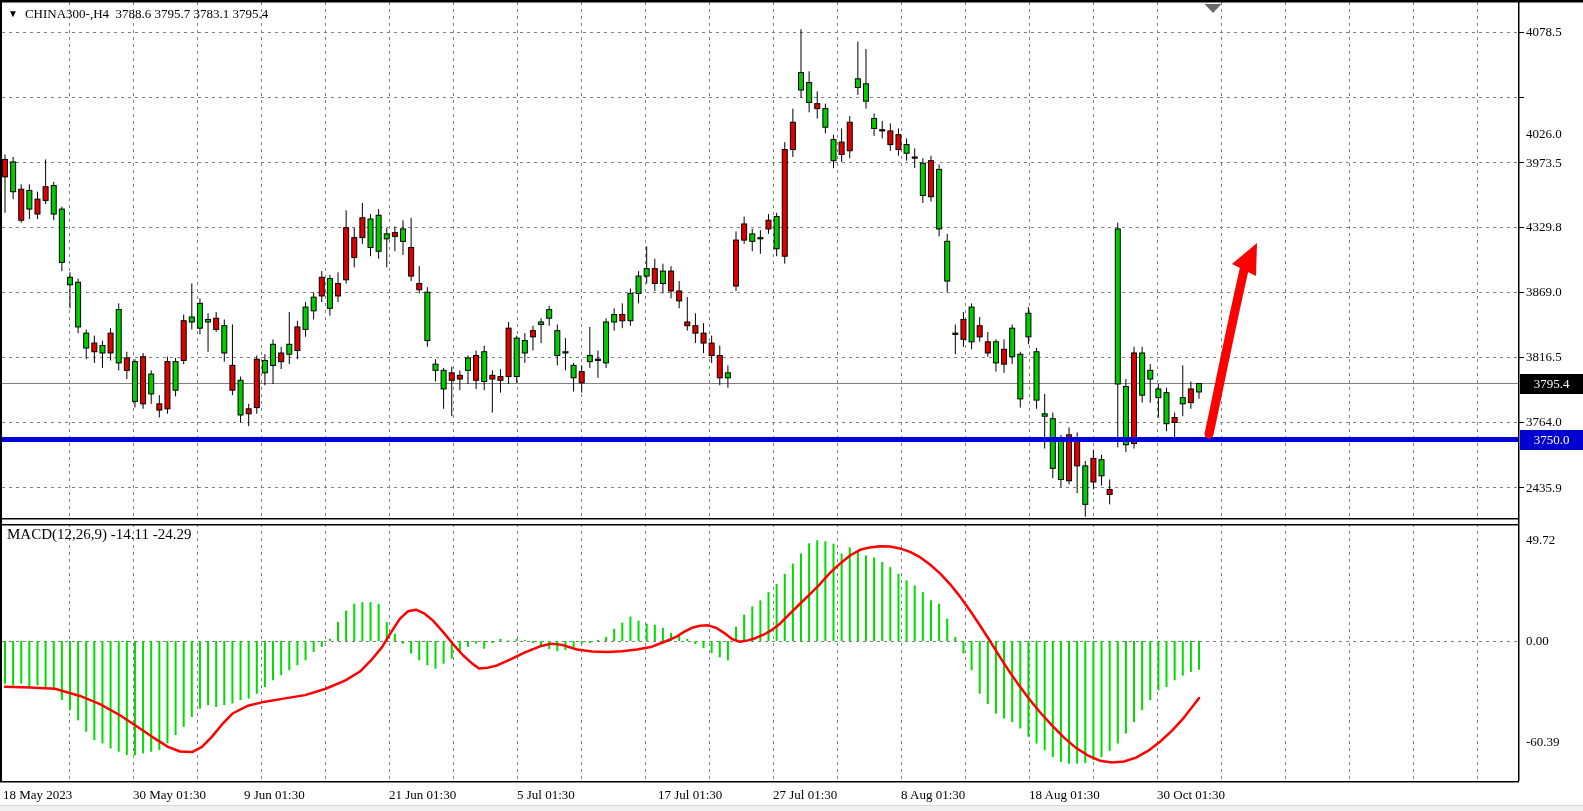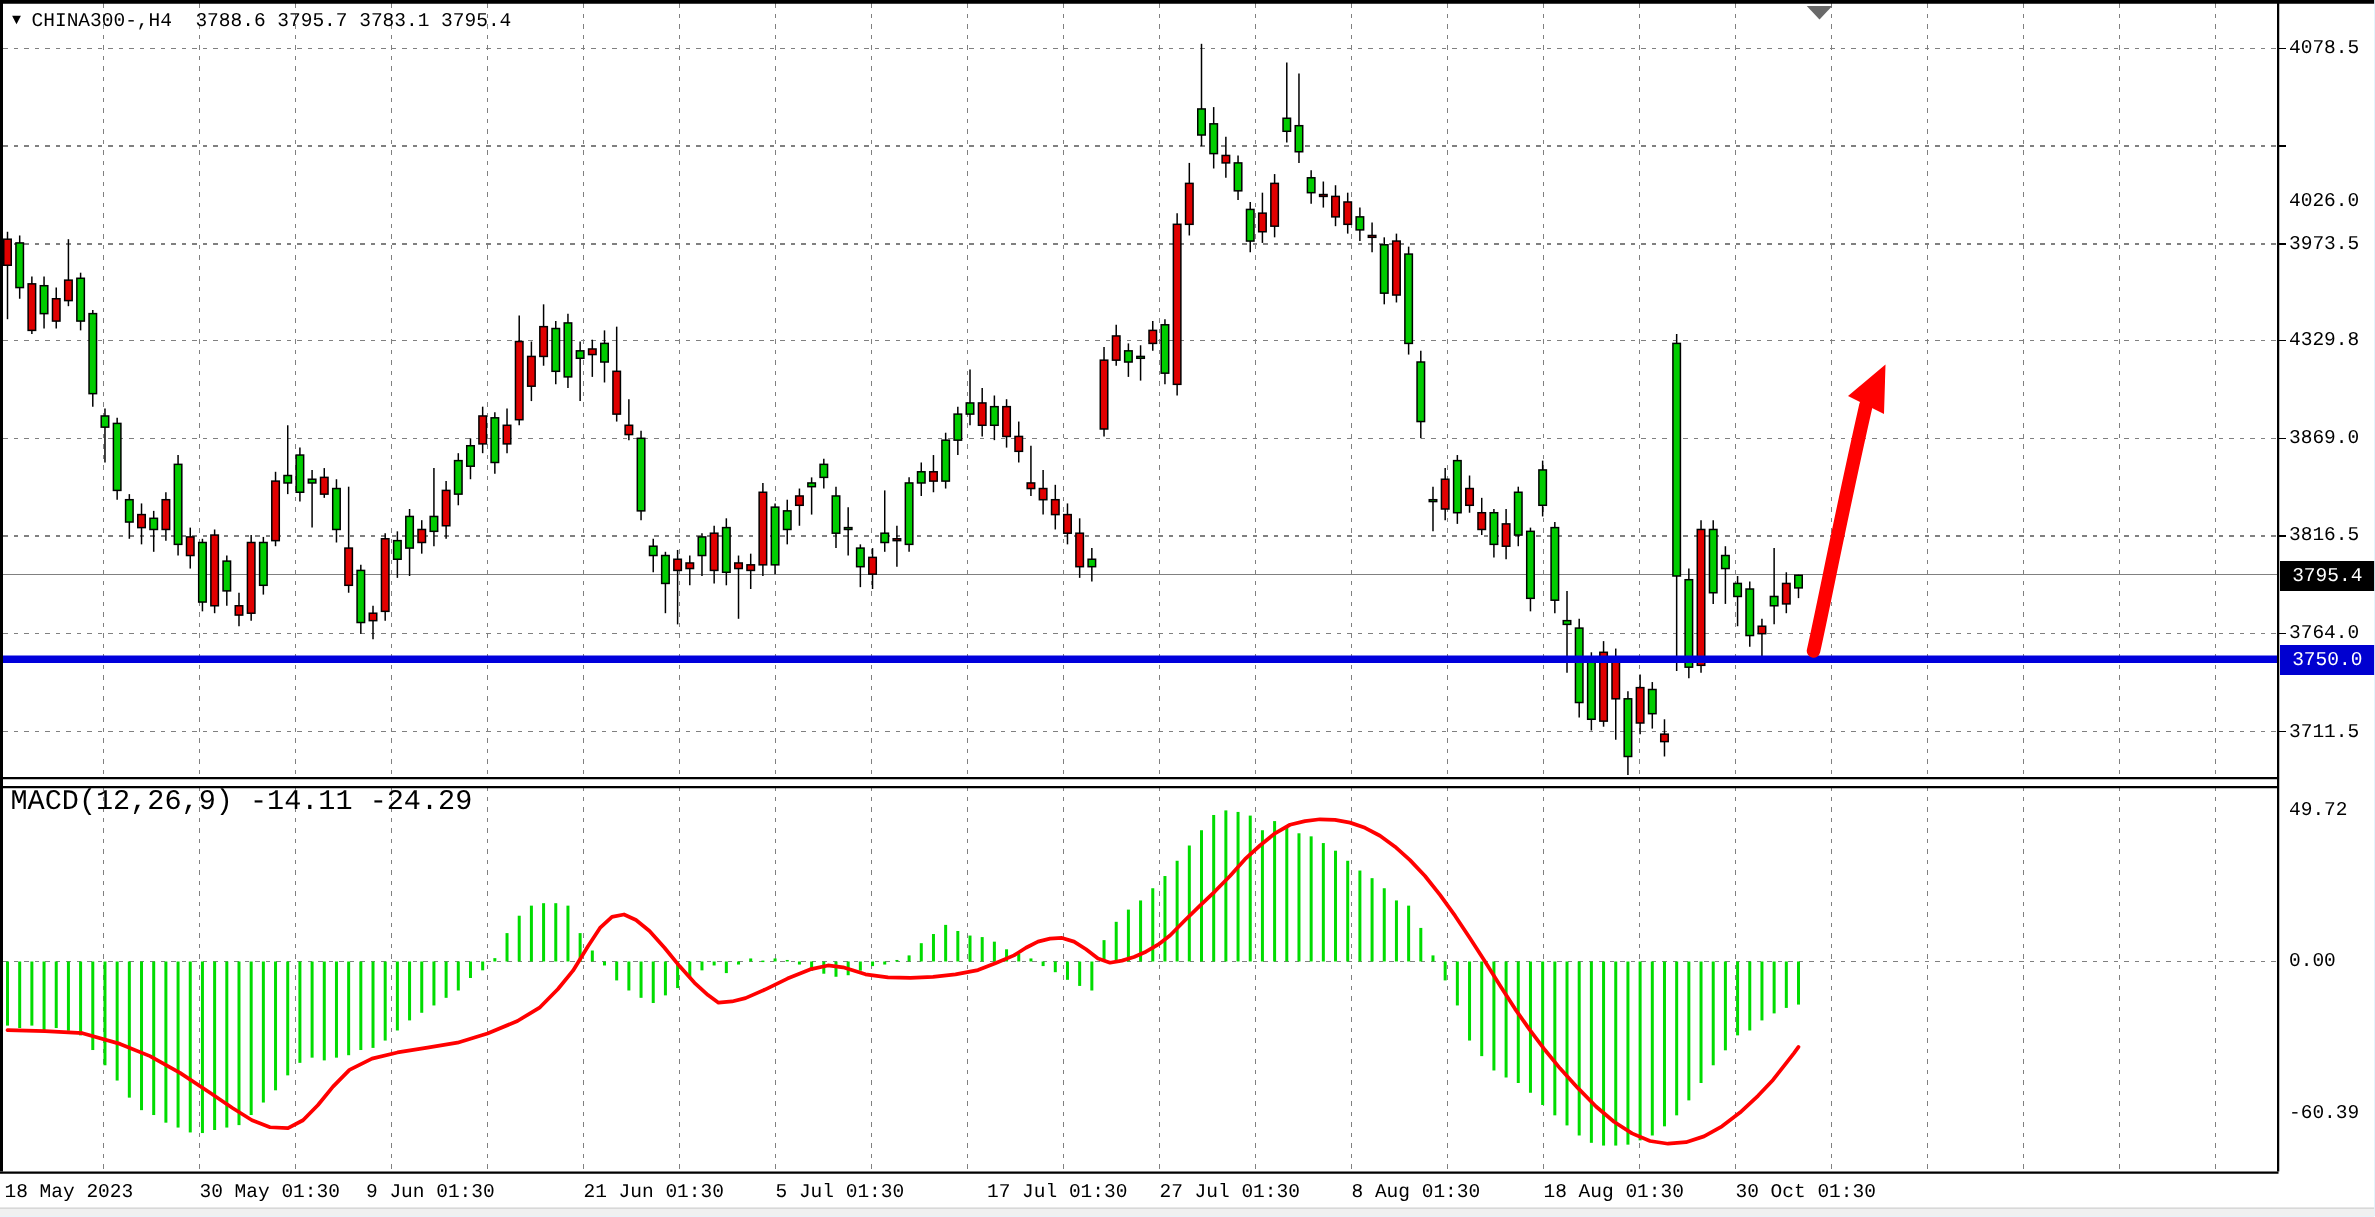--- a/index.html
+++ b/index.html
@@ -1,21 +1,21 @@
 <!DOCTYPE html>
 <html><head>
 <meta charset="utf-8">
 <style>
   html,body{margin:0;padding:0;background:#ffffff;}
   #screen{
-    position:relative;width:1583px;height:811px;background:#7dd3fc;
-    font-family:Liberation Mono, monospace;overflow:hidden;
+    position:relative;width:1583px;height:811px;background:#f97316;
+    font-family:Liberation Serif, serif;overflow:hidden;
   }
   #chart-svg{position:absolute;left:0;top:0;}
-  .ovl{position:absolute;white-space:nowrap;color:#000;font-size:19px;line-height:15px;}
+  .ovl{position:absolute;white-space:nowrap;color:#000;font-size:15px;line-height:15px;}
   #chart-title{left:8px;top:6px;font-size:13px;}
   #chart-title .tri{display:inline-block;margin-right:7px;font-size:10px;vertical-align:1px;}
   #macd-label{left:7px;top:527px;}
   .axis-label{position:absolute;left:1526px;font-size:13px;color:#000;}
   .time-label{position:absolute;top:787px;font-size:13px;color:#000;}
   .price-badge{
     position:absolute;left:1520px;width:63px;height:20px;color:#fff;
     font-size:13px;text-align:center;line-height:20px;
   }
   #bottom-strip{position:absolute;left:0;top:805px;width:1583px;height:6px;
@@ -559,21 +559,21 @@
   <div class="ovl" id="macd-label">MACD(12,26,9) -14.11 -24.29</div>
 
   <div id="price-axis">
       <div class="axis-label" style="top: 24.3145px;">4078.5</div>
       <div class="axis-label" style="top: 89.4407px; margin-top: 37px;">4026.0</div>
       <div class="axis-label" style="top: 154.567px;">3973.5</div>
       <div class="axis-label" style="top: 219.073px;">4329.8</div>
       <div class="axis-label" style="top: 284.199px;">3869.0</div>
       <div class="axis-label" style="top: 349.325px;">3816.5</div>
       <div class="axis-label" style="top: 414.452px;">3764.0</div>
-      <div class="axis-label" style="top: 479.578px;">3711.5</div>
+      <div class="axis-label" style="top: 479.578px;">2435.9</div>
     </div>
   <div id="macd-axis">
       <div class="axis-label" style="top: 531.82px;">49.72</div>
       <div class="axis-label" style="top: 633px;">0.00</div>
       <div class="axis-label" style="top: 734px;">-60.39</div>
     </div>
   <div id="time-axis">
       <div class="time-label" style="left: 3px;">18 May 2023</div>
       <div class="time-label" style="left: 133px;">30 May 01:30</div>
       <div class="time-label" style="left: 244px;">9 Jun 01:30</div>

